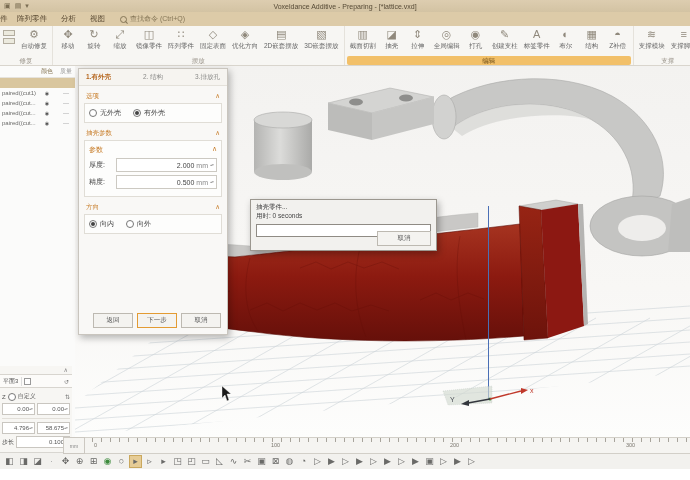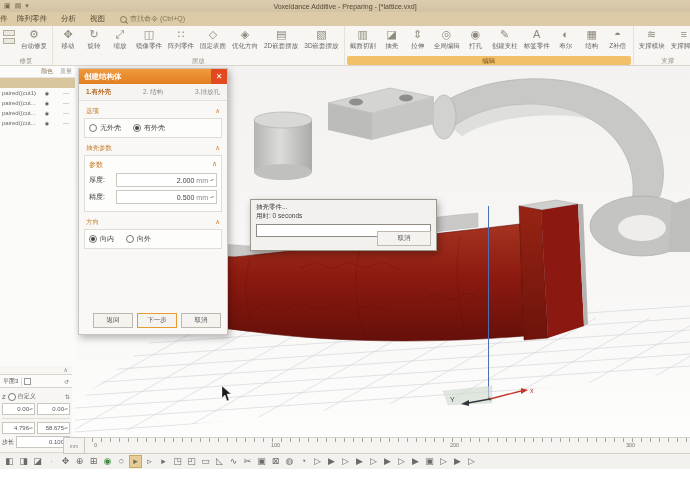--- a/index.html
+++ b/index.html
@@ -450,24 +450,20 @@
         <line x1="490" y1="399" x2="468" y2="403" stroke="#33363d" stroke-width="1.4"></line>
         <polygon points="469,400 461,404 469,406" fill="#33363d"></polygon>
         <text x="450" y="402" font-size="7" fill="#4a4d55">Y</text>
       </g>
 
       <polygon points="222,386 222,398 225,395 227,401 229,400 227,394 231,394" fill="#1a1a1a" stroke="#ffffff" stroke-width="0.4"></polygon>
     </svg>
   </div>
 
   <div class="dlg">
-    <div class="dlg-title">
-      <span>创建结构体</span>
-      <span class="dlg-close">✕</span>
-    </div>
     <div class="steps">
       <span class="step act">1.有外壳</span>
       <span class="step">2. 结构</span>
       <span class="step">3.排放孔</span>
     </div>
 
     <div class="sect">
       <div class="sect-h">
           <span>选项</span>
           <span>∧</span>

